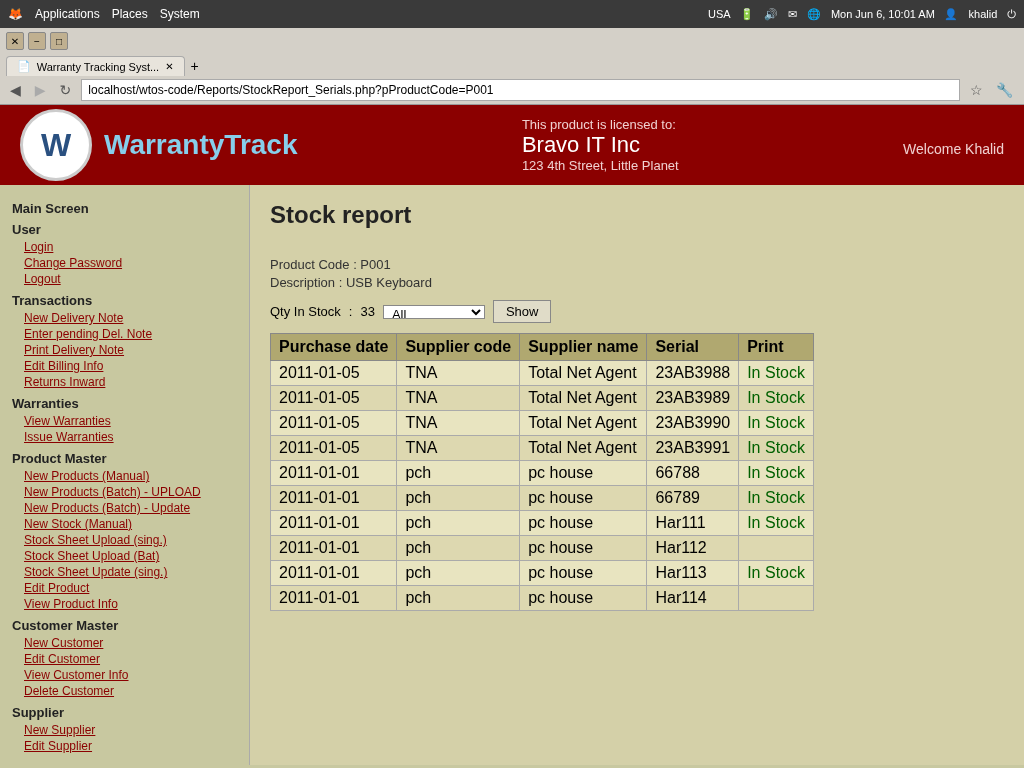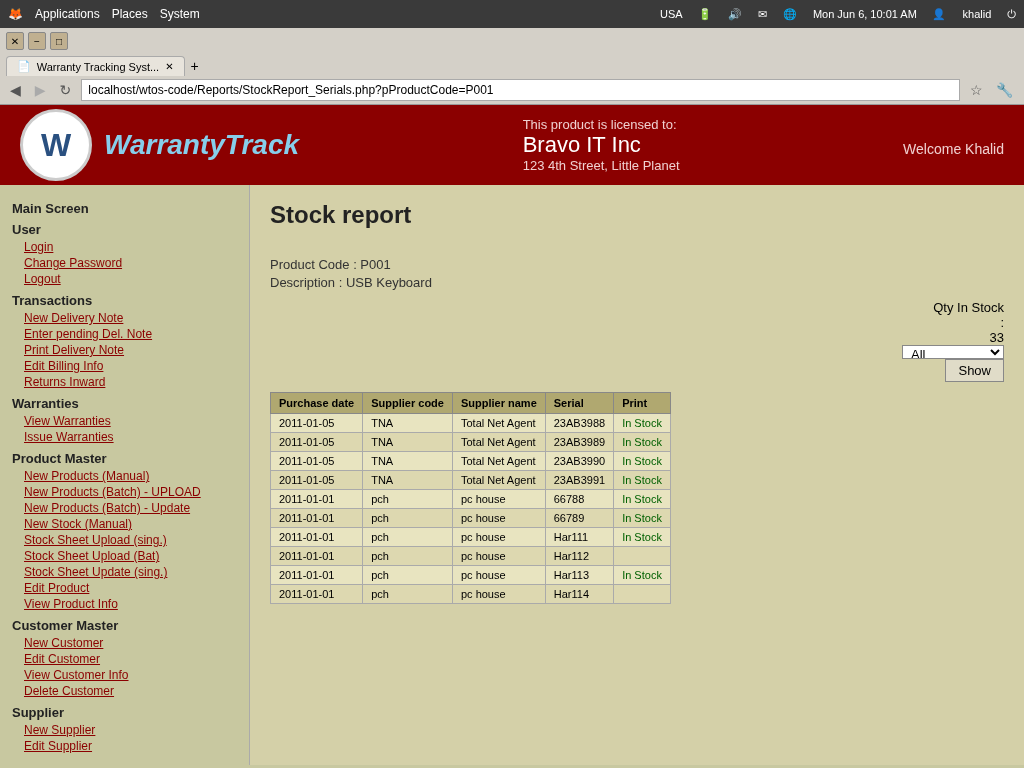--- a/index.html
+++ b/index.html
@@ -10,21 +10,21 @@
       background: #3a3a3a;
       height: 28px;
       display: flex;
       align-items: center;
       padding: 0 8px;
       color: white;
       font-size: 12px;
       justify-content: space-between;
     }
     .os-bar-left { display: flex; align-items: center; gap: 12px; }
-    .os-bar-right { display: flex; align-items: center; gap: 16px; font-size: 11px; }
+    .os-bar-right { display: flex; align-items: center; gap: 10px; font-size: 11px; }
 
     
     .browser-chrome {
       background: #d4d0c8;
       border-bottom: 1px solid #999;
     }
     .browser-controls {
       display: flex;
       align-items: center;
       padding: 4px 6px;
@@ -98,21 +98,20 @@
       border: 3px solid #ccc;
       display: flex; align-items: center; justify-content: center;
       font-size: 32px;
       color: #2a5080;
       font-weight: bold;
     }
     .logo-text {
       color: white;
       font-size: 28px;
       font-weight: bold;
-      font-style: italic;
     }
     .logo-text span { color: #87ceeb; }
     .license-info {
       color: #f0d0d0;
       font-size: 13px;
     }
     .license-info .company { font-size: 22px; font-weight: normal; color: white; }
     .welcome-text { color: #f0d0d0; font-size: 14px; align-self: flex-end; padding-bottom: 28px; }
 
     
@@ -159,43 +158,43 @@
       margin-bottom: 28px;
     }
     .info-line {
       font-size: 13px;
       color: #333;
       margin-bottom: 3px;
     }
     .info-line span { }
     .filter-row {
       display: flex;
-      align-items: flex-end;
+      align-items: center;
+      gap: 8px;
       margin: 10px 0;
-      flex-direction: column;
     }
     .filter-select {
       height: 14px;
       padding: 0 4px;
       font-size: 13px;
       border: 1px solid #888;
       background: white;
     }
     .filter-btn {
       padding: 3px 12px;
       background: #e0dcc8;
       border: 1px solid #888;
       cursor: pointer;
       font-size: 13px;
     }
 
     
     .stock-table {
       border-collapse: collapse;
-      font-size: 11px;
+      font-size: 16px;
       width: auto;
     }
     .stock-table th {
       background: #b0a870;
       border: 1px solid #888;
       padding: 4px 8px;
       text-align: left;
       font-weight: bold;
     }
     .stock-table td {

